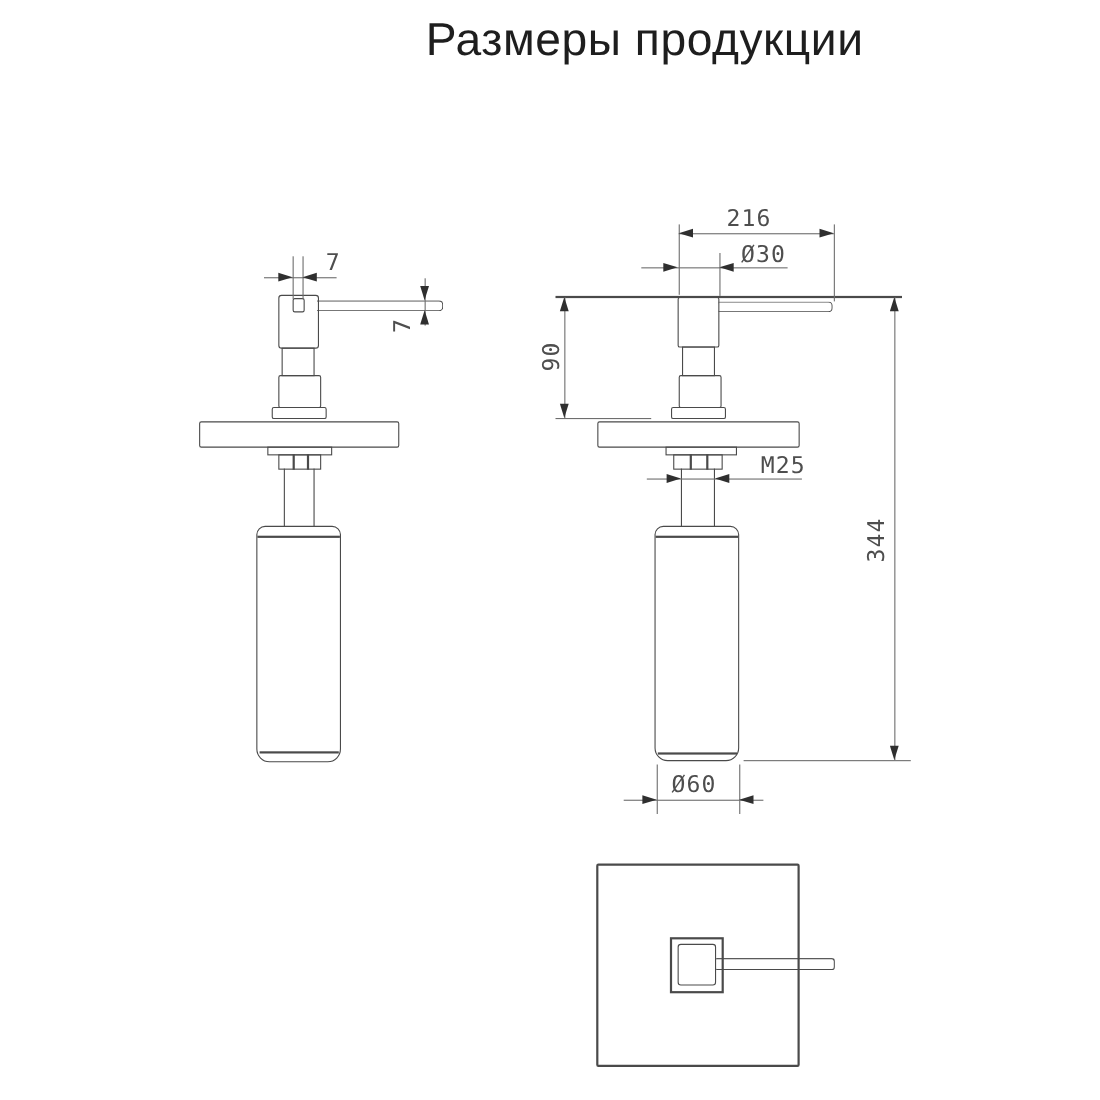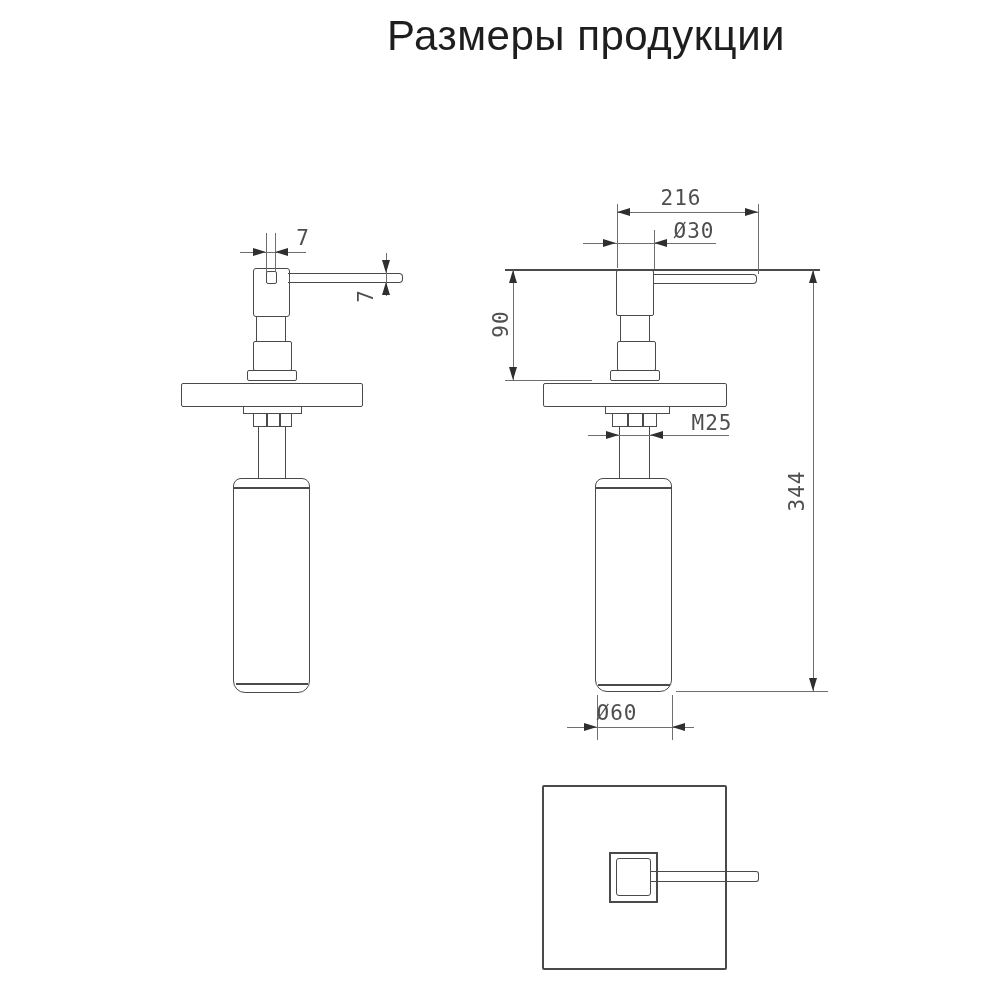--- a/index.html
+++ b/index.html
@@ -158,21 +158,21 @@
       <div class="ar d" style="left:809px;top:678px;"></div>
       <span class="dim rot" style="left:797px;top:491px;">344</span>
     </div>
 
     <div>
       <div class="dl v" style="left:597px;top:695px;height:45px;"></div>
       <div class="dl v" style="left:672px;top:695px;height:45px;"></div>
       <div class="dl h" style="left:567px;top:727px;width:127px;"></div>
       <div class="ar r" style="left:584px;top:723px;"></div>
       <div class="ar l" style="left:672px;top:723px;"></div>
-      <span class="dim" style="left:617px;top:713px;">Ø60</span>
+      <span class="dim" style="left:631px;top:713px;">Ø60</span>
     </div>
   </div>
 
   <div>
     <div class="sh thick" style="left:542px;top:785px;width:185px;height:185px;border-radius:2px;"></div>
     <div class="sh thick" style="left:609px;top:852px;width:49px;height:51px;"></div>
     <div class="sh" style="left:616px;top:858px;width:35px;height:38px;border-radius:3px;"></div>
     <div class="sh noleft" style="left:651px;top:871px;width:108px;height:11px;border-radius:0 3px 3px 0;"></div>
   </div>
 

